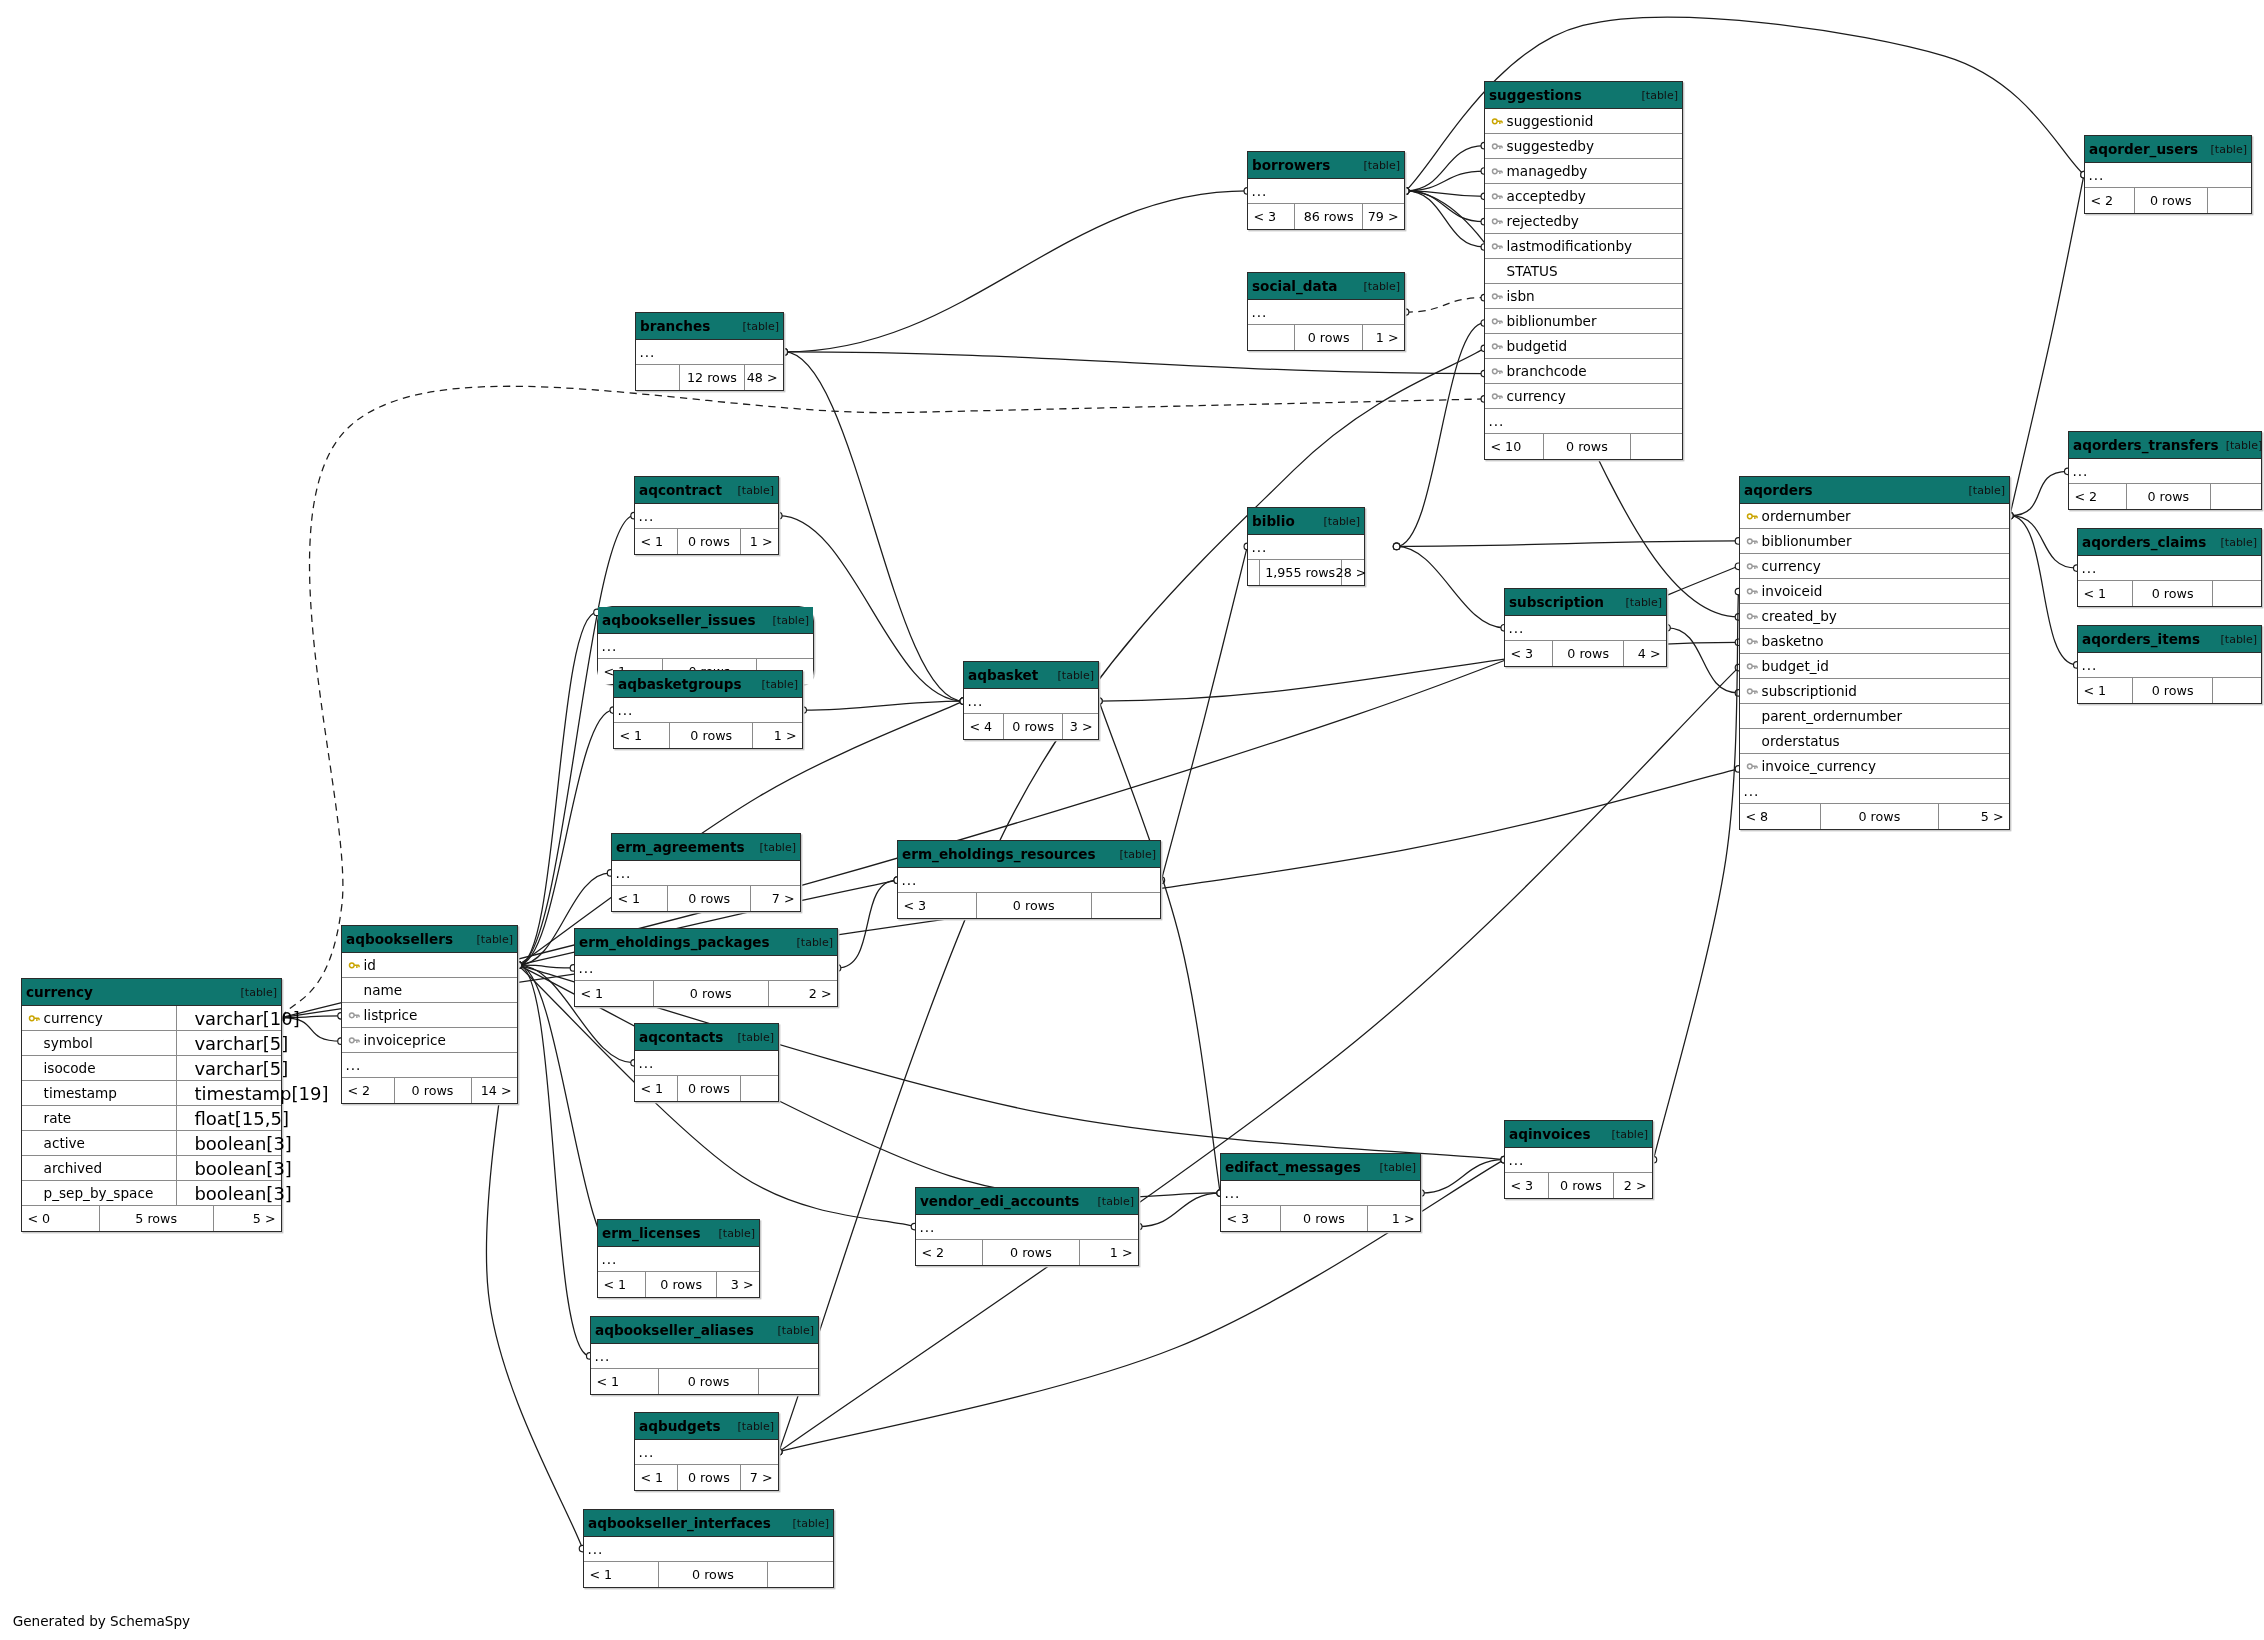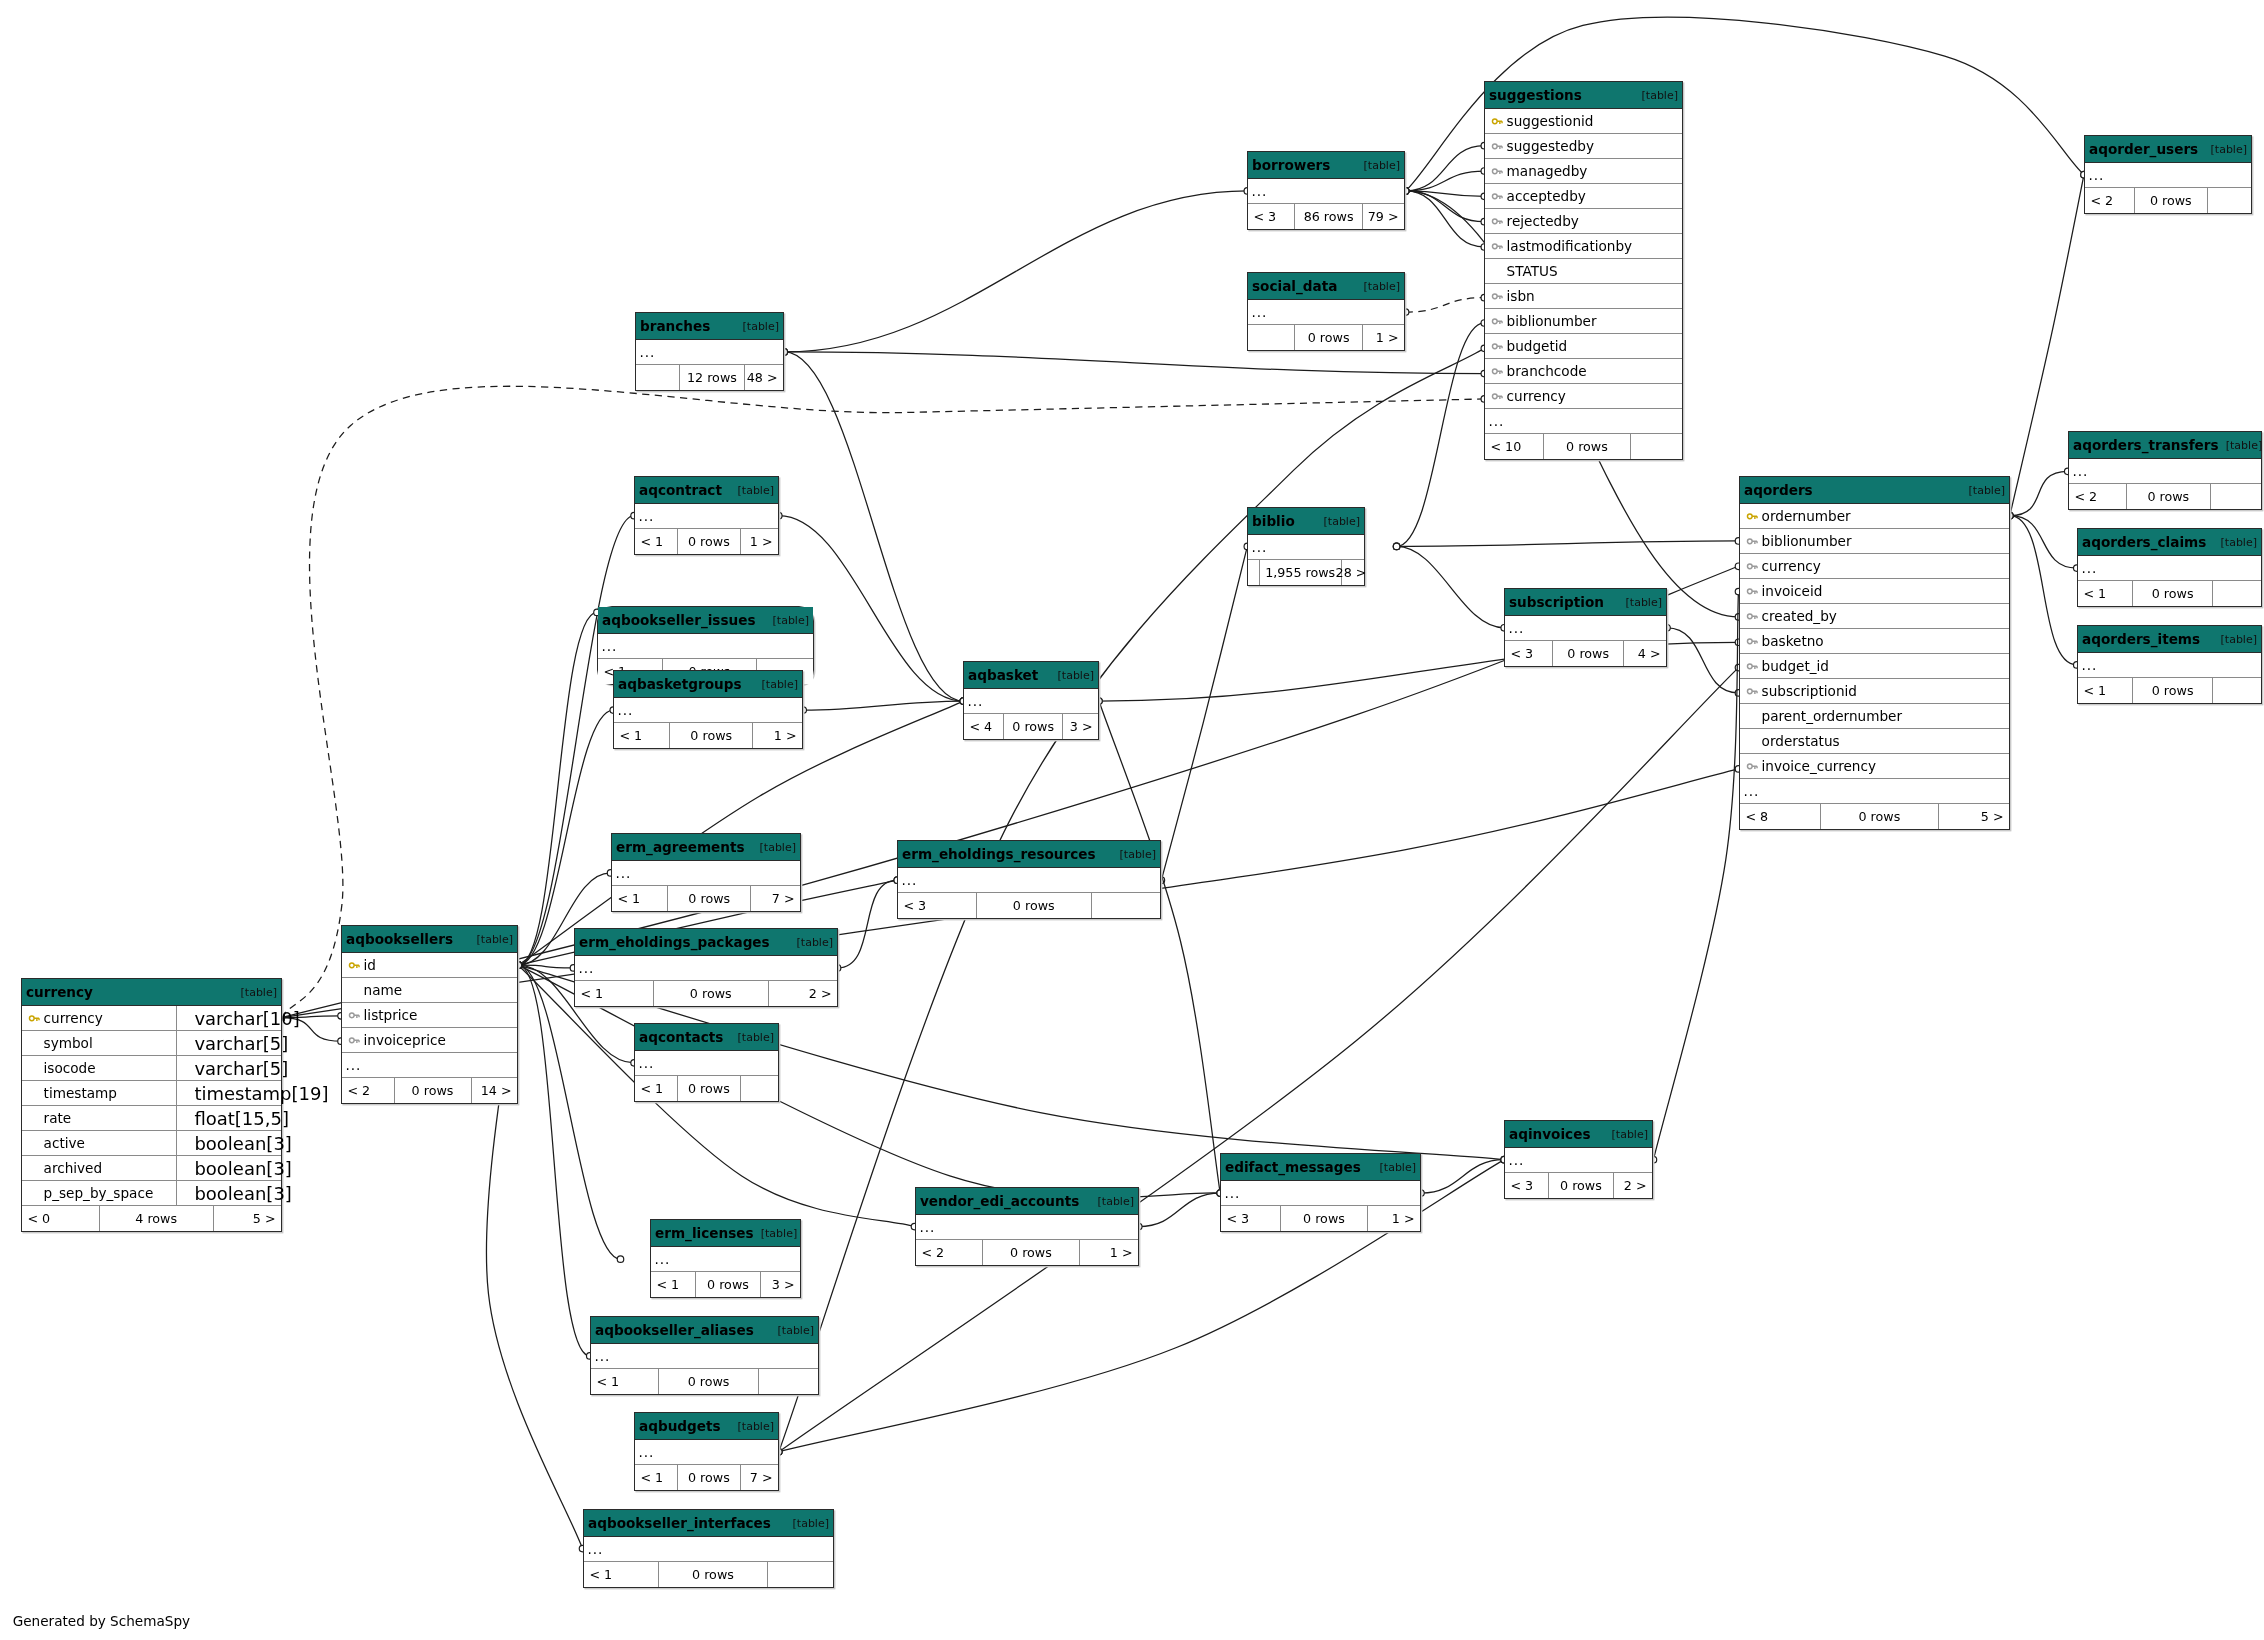--- a/index.html
+++ b/index.html
@@ -229,21 +229,21 @@
           <span class="tb-col">archived</span>
           <span class="tb-type">boolean[3]</span>
         </div>
         <div class="tb-row">
           <span class="tb-key"></span>
           <span class="tb-col">p_sep_by_space</span>
           <span class="tb-type">boolean[3]</span>
         </div>
         <div class="tb-foot">
           <span class="fc fc0">&lt; 0</span>
-          <span class="fc fc1">4 rows</span>
+          <span class="fc fc1">5 rows</span>
           <span class="fc fc2">5 &gt;</span>
         </div>
       </div>
       <div class="table-box" style="left: 635px; top: 312px; width: 149px;">
         <div class="tb-head">
           <span class="tb-name">branches</span>
           <span class="tb-tag">[table]</span>
         </div>
         <div class="tb-row tb-ellipsis">
           <span class="tb-col">...</span>
@@ -778,21 +778,21 @@
         </div>
         <div class="tb-row tb-ellipsis">
           <span class="tb-col">...</span>
         </div>
         <div class="tb-foot">
           <span class="fc fc0">&lt; 2</span>
           <span class="fc fc1">0 rows</span>
           <span class="fc fc2">1 &gt;</span>
         </div>
       </div>
-      <div class="table-box" style="left: 650px; top: 1219px; width: 151px;">
+      <div class="table-box" style="left: 597px; top: 1219px; width: 163px;">
         <div class="tb-head">
           <span class="tb-name">erm_licenses</span>
           <span class="tb-tag">[table]</span>
         </div>
         <div class="tb-row tb-ellipsis">
           <span class="tb-col">...</span>
         </div>
         <div class="tb-foot">
           <span class="fc fc0">&lt; 1</span>
           <span class="fc fc1">0 rows</span>

